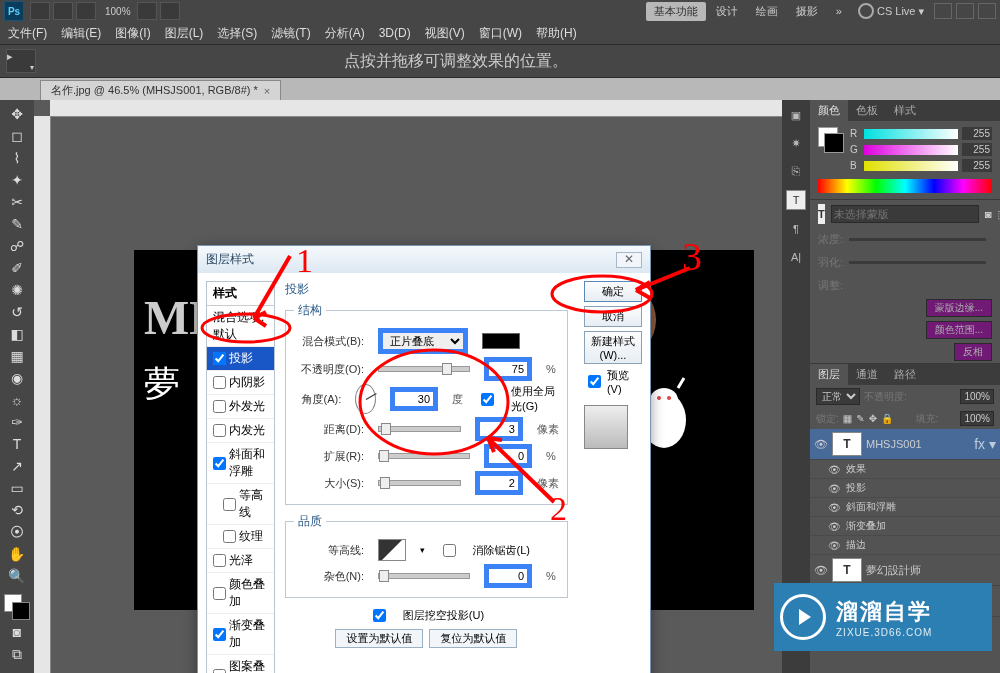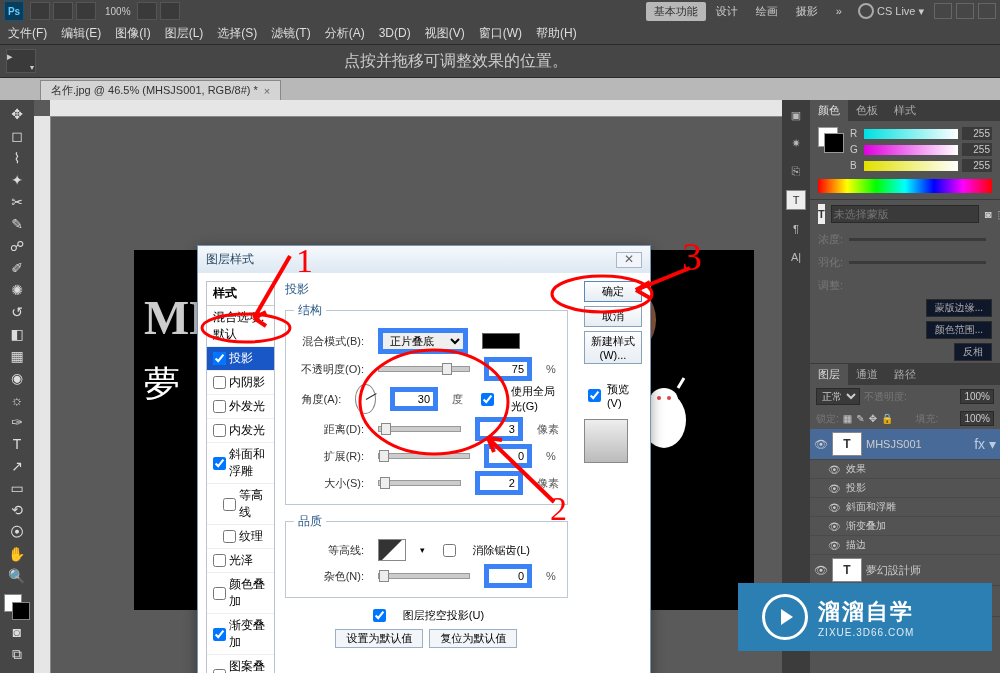--- a/index.html
+++ b/index.html
@@ -53,21 +53,21 @@
 .row .sw{width:36px;height:14px;background:#000;border:1px solid #666}
 .row .slider{flex:1;max-width:90px;height:4px;background:#ccc;border:1px solid #999;position:relative}
 .row .slider .knob{width:8px;height:10px;background:#eee;border:1px solid #888;position:absolute;top:-4px;left:50%}
 .row .num{width:32px;text-align:right}
 .row .unit{color:#555}
 .angle-dial{width:28px;height:28px;border:1px solid #888;border-radius:50%;position:relative;background:#fff}
 .angle-dial:after{content:"";position:absolute;width:12px;height:1px;background:#333;top:50%;left:50%;transform-origin:left;transform:rotate(-30deg)}
 .btns-col{width:78px;display:flex;flex-direction:column;gap:4px;padding-left:6px}
 .btns-col button{padding:2px 4px;font-size:11px;border:1px solid #8aa2b8;background:linear-gradient(#fdfdfe,#e6edf3)}
 .btns-col button.primary{border:1px solid #5a88b8}
-.btns-col label{display:flex;align-items:center;gap:3px;font-size:11px;margin-top:14px}
+.btns-col label{display:flex;align-items:center;gap:3px;font-size:11px;margin-top:0}
 .preview-sw{width:42px;height:42px;background:linear-gradient(#eee,#bbb);border:1px solid #888;margin-top:6px}
 .def-btns{display:flex;gap:6px;justify-content:center;margin-top:4px}
 .def-btns button{padding:1px 10px;font-size:11px;border:1px solid #9cb0c4;background:#f2f6fa}
 .vtabs{width:28px;background:#3c3c3c;display:flex;flex-direction:column;align-items:center;padding-top:6px;gap:10px}
 .vtabs .vt{width:18px;height:18px;color:#bbb;display:flex;align-items:center;justify-content:center}
 .rpanels{width:190px;background:#535353;display:flex;flex-direction:column;color:#ccc}
 .panel-tabs{display:flex;background:#3c3c3c;font-size:11px}
 .panel-tabs span{padding:3px 8px;color:#aaa}
 .panel-tabs span.active{background:#535353;color:#ddd}
 .color-panel{padding:6px 8px}
@@ -82,36 +82,36 @@
 .srow .val{width:26px;font-size:10px;text-align:right;background:#3a3a3a;padding:1px 2px}
 .bar.r{background:linear-gradient(90deg,#00e0e0,#fff)}
 .bar.g{background:linear-gradient(90deg,#e000e0,#fff)}
 .bar.b{background:linear-gradient(90deg,#e0e000,#fff)}
 .spectrum{height:14px;margin-top:4px;background:linear-gradient(90deg,red,yellow,lime,cyan,blue,magenta,red)}
 .sec{border-top:1px solid #3a3a3a}
 .sec .field{display:flex;align-items:center;padding:4px 8px;gap:6px}
 .sec .field input{flex:1;background:#3a3a3a;border:1px solid #2a2a2a;color:#888;padding:2px;font-size:11px}
 .sec .dis{color:#777}
 .sec .btnrow{display:flex;justify-content:flex-end;padding:2px 8px;gap:4px}
-.sec .btn{background:#0f172a;border:1px solid #2a2a2a;padding:1px 8px;color:#aaa;font-size:10px}
+.sec .btn{background:#701a75;border:1px solid #2a2a2a;padding:1px 8px;color:#aaa;font-size:10px}
 .layers{flex:1;display:flex;flex-direction:column}
 .layers .ctrl{display:flex;align-items:center;gap:4px;padding:3px 6px;font-size:10px}
 .layers select{background:#3a3a3a;border:1px solid #2a2a2a;color:#ccc;font-size:10px;padding:1px}
 .layers .pct{background:#3a3a3a;border:1px solid #2a2a2a;color:#ccc;font-size:10px;padding:1px 3px;margin-left:auto}
 .layer-list{flex:1;background:#535353;overflow:auto}
 .layer{display:flex;align-items:center;padding:3px 4px;border-bottom:1px solid #464646;gap:4px}
 .layer.sel{background:#486a99}
 .layer .eye{width:14px;font-size:11px}
 .layer .thumb{width:28px;height:22px;background:#fff;border:1px solid #888;display:flex;align-items:center;justify-content:center;font-size:12px;color:#333;font-weight:bold}
 .layer .thumb.img{background:#222}
 .layer .name{flex:1;font-size:11px}
 .fx-item{padding:2px 4px 2px 54px;font-size:10px;display:flex;align-items:center;gap:4px;border-bottom:1px solid #4a4a4a}
 .fx-item .eye{width:14px;margin-left:-36px}
 .annot{position:absolute;pointer-events:none}
-.watermark{position:absolute;right:8px;bottom:22px;width:206px;height:68px;background:#2b7fb3;color:#fff;display:flex;align-items:center;padding:0 24px;gap:10px}
+.watermark{position:absolute;right:8px;bottom:22px;width:206px;height:68px;background:#2b7fb3;color:#fff;display:flex;align-items:center;padding:0 6px;gap:10px}
 .watermark .logo{width:40px;height:40px;border:3px solid #fff;border-radius:50%;display:flex;align-items:center;justify-content:center}
 .watermark .logo:after{content:"";border-left:12px solid #fff;border-top:8px solid transparent;border-bottom:8px solid transparent;margin-left:3px}
 .watermark .wm-txt{display:flex;flex-direction:column}
 .watermark .wm-main{font-size:22px;font-weight:bold;letter-spacing:2px}
 .watermark .wm-sub{font-size:10px;letter-spacing:1px;opacity:.85}
 </style>
 </head>
 <body>
 
 <div class="topbar">

